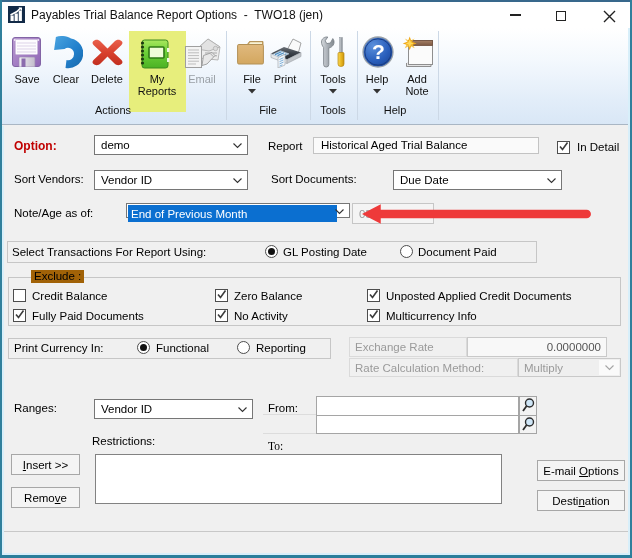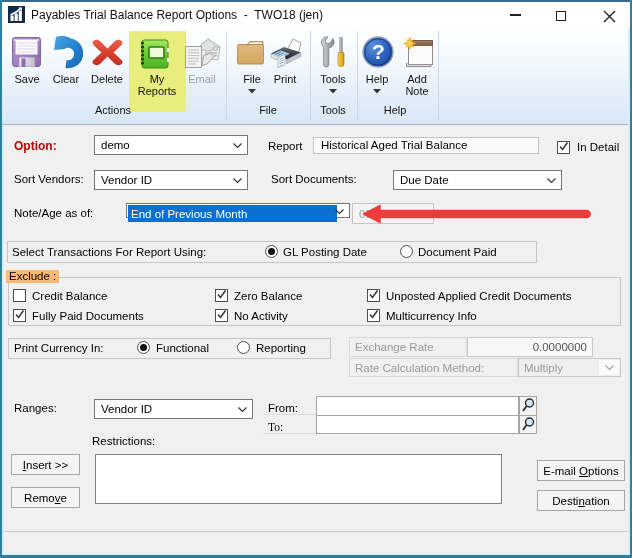--- a/index.html
+++ b/index.html
@@ -286,21 +286,21 @@
   </svg>
 
   <div class="grp" style="left:7px;top:241px;width:530px;height:22px;"></div>
   <div class="lbl" style="left:12px;top:246px;">Select Transactions For Report Using:</div>
   <div class="rad sel" style="left:265px;top:245px;"></div>
   <div class="lbl" style="left:283px;top:246px;">GL Posting Date</div>
   <div class="rad" style="left:400px;top:245px;"></div>
   <div class="lbl" style="left:418px;top:246px;">Document Paid</div>
 
   <div class="grp" style="left:8px;top:277px;width:613px;height:49px;"></div>
-  <div class="lbl" style="left:6px;top:270px;background:#fdba74;padding:0 3px;">Exclude :</div>
+  <div class="lbl" style="left:31px;top:270px;background:#a16207;padding:0 3px;">Exclude :</div>
   <div class="cb" style="left:13px;top:289px;"></div>
   <div class="lbl" style="left:32px;top:290px;">Credit Balance</div>
   <div class="cb" style="left:13px;top:309px;"></div>
   <svg class="abs" style="left:14px;top:309px;" width="12" height="12" viewBox="0 0 12 12">
       <path d="M2 5.5 L4.5 8.5 L9.5 1.5" stroke="#3c3c3c" stroke-width="1.6" fill="none"></path>
     </svg>
   <div class="lbl" style="left:32px;top:310px;">Fully Paid Documents</div>
   <div class="cb" style="left:215px;top:289px;"></div>
   <svg class="abs" style="left:216px;top:289px;" width="12" height="12" viewBox="0 0 12 12">
       <path d="M2 5.5 L4.5 8.5 L9.5 1.5" stroke="#3c3c3c" stroke-width="1.6" fill="none"></path>
@@ -324,21 +324,21 @@
 
   <div class="grp" style="left:8px;top:338px;width:323px;height:21px;"></div>
   <div class="lbl" style="left:14px;top:342px;">Print Currency In:</div>
   <div class="rad sel" style="left:137px;top:341px;"></div>
   <div class="lbl" style="left:156px;top:342px;">Functional</div>
   <div class="rad" style="left:237px;top:341px;"></div>
   <div class="lbl" style="left:256px;top:342px;">Reporting</div>
 
   <div class="box" style="left:349px;top:337px;width:118px;height:20px;border:1px solid #dadada;"></div>
   <div class="lbl gray" style="left:355px;top:341px;">Exchange Rate</div>
-  <div class="box" style="left:467px;top:337px;width:126px;height:20px;background:#f8f8f8;border:1px solid #c9c9c9;">
+  <div class="box" style="left:467px;top:337px;width:140px;height:20px;background:#f8f8f8;border:1px solid #c9c9c9;">
     <div class="lbl" style="right:5px;top:3px;color:#555;">0.0000000</div>
   </div>
   <div class="box" style="left:349px;top:358px;width:169px;height:19px;border:1px solid #dadada;"></div>
   <div class="lbl gray" style="left:355px;top:362px;">Rate Calculation Method:</div>
   <div class="box" style="left:518px;top:358px;width:103px;height:19px;background:#efefef;border:1px solid #c9c9c9;">
     <div class="lbl gray" style="left:5px;top:3px;">Multiply</div>
     <div class="abs" style="right:1px;top:1px;width:20px;height:15px;background:#fafafa;"></div>
     <svg class="abs" style="right:6px;top:6px;" width="9" height="6" viewBox="0 0 9 6">
         <path d="M0.5 0.5 L4.5 4.5 L8.5 0.5" stroke="#a5a5a5" stroke-width="1.1" fill="none"></path>
       </svg>
@@ -346,21 +346,21 @@
 
   <div class="lbl" style="left:14px;top:402px;">Ranges:</div>
   <div class="combo" style="left:94px;top:399px;width:159px;height:20px;">
     <div class="tx">Vendor ID</div>
     <svg class="chev" width="9" height="6" viewBox="0 0 9 6">
         <path d="M0.5 0.5 L4.5 4.5 L8.5 0.5" stroke="#333" stroke-width="1.1" fill="none"></path>
       </svg>
   </div>
   <div class="lbl" style="left:268px;top:402px;">From:</div>
   <div class="abs" style="left:263px;top:414px;width:53px;height:1px;background:#dcdcdc;"></div>
-  <div class="lbl" style="left:268px;top:421px;font-family:Liberation Serif, serif;">To:</div>
+  <div class="lbl" style="left:268px;top:440px;font-family:Liberation Serif, serif;">To:</div>
   <div class="abs" style="left:263px;top:433px;width:53px;height:1px;background:#dcdcdc;"></div>
   <div class="box" style="left:316px;top:396px;width:203px;height:20px;background:#fff;border:1px solid #a5a5a5;"></div>
   <div class="box" style="left:519px;top:396px;width:18px;height:20px;background:#f3f3f3;border:1px solid #a5a5a5;"></div>
   <div class="box" style="left:316px;top:415px;width:203px;height:19px;background:#fff;border:1px solid #a5a5a5;"></div>
   <div class="box" style="left:519px;top:415px;width:18px;height:19px;background:#f3f3f3;border:1px solid #a5a5a5;"></div>
   <svg class="abs" style="left:522px;top:398px;" width="13" height="15" viewBox="0 0 13 15">
     <circle cx="7.5" cy="5" r="4" fill="#cfe6f7" stroke="#2c2c2c" stroke-width="1.4"></circle>
     <line x1="4.6" y1="8" x2="1" y2="13" stroke="#2c2c2c" stroke-width="1.8"></line>
   </svg>
   <svg class="abs" style="left:522px;top:417px;" width="13" height="15" viewBox="0 0 13 15">

